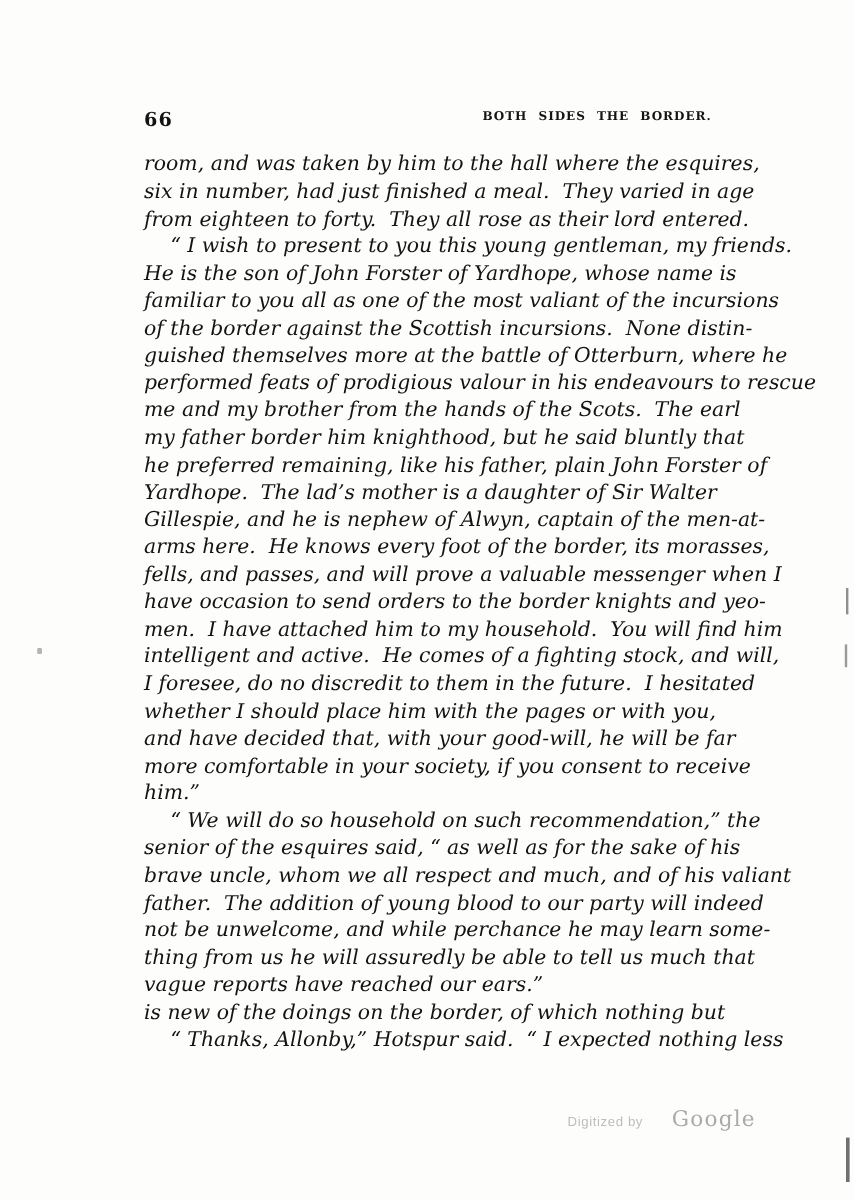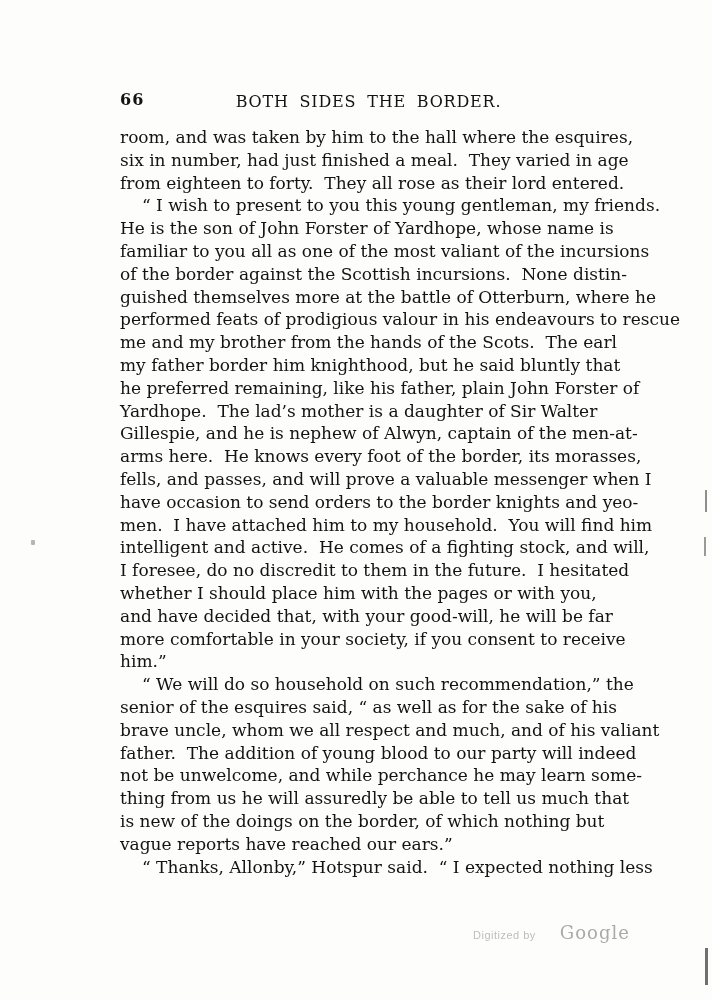--- a/index.html
+++ b/index.html
@@ -29,43 +29,44 @@
     top: 0;
     font-size: 16px;
     font-weight: bold;
     letter-spacing: 1px;
   }
   .running-title {
     position: absolute;
     left: 0;
     top: 2px;
     width: 100%;
-    text-align: center;
+    text-align: right;
     padding-left: 24px;
     box-sizing: border-box;
-    font-size: 16px;
-    font-weight: normal;
+    font-size: 10px;
+    font-weight: bold;
     letter-spacing: 0.8px;
     word-spacing: 5px;
     white-space: nowrap;
   }
   .text-block {
     position: absolute;
     left: 120px;
     top: 126px;
     width: 473px;
   }
   .line {
     font-size: 17px;
     line-height: 22.8px;
     height: 22.8px;
     text-align: justify;
     text-align-last: justify;
     white-space: nowrap;
     font-weight: 500;
+    font-style: italic;
   }
   .line.end {
     text-align-last: left;
   }
   .line.indent {
     text-indent: 22px;
   }
   .watermark {
     position: absolute;
     left: 473px;
@@ -130,22 +131,22 @@
       <div class="line">whether I should place him with the pages or with you,</div>
       <div class="line">and have decided that, with your good-will, he will be far</div>
       <div class="line">more comfortable in your society, if you consent to receive</div>
       <div class="line end">him.”</div>
       <div class="line indent">“ We will do so household on such recommendation,” the</div>
       <div class="line">senior of the esquires said, “ as well as for the sake of his</div>
       <div class="line">brave uncle, whom we all respect and much, and of his valiant</div>
       <div class="line">father.&nbsp; The addition of young blood to our party will indeed</div>
       <div class="line">not be unwelcome, and while perchance he may learn some-</div>
       <div class="line">thing from us he will assuredly be able to tell us much that</div>
+      <div class="line end">vague reports have reached our ears.”</div>
       <div class="line">is new of the doings on the border, of which nothing but</div>
-      <div class="line end">vague reports have reached our ears.”</div>
       <div class="line indent end">“ Thanks, Allonby,” Hotspur said.&nbsp; “ I expected nothing less</div>
     </div>
 
   <div class="watermark">
     <span class="wm-prefix">Digitized by</span>
     <span class="wm-logo">Google</span>
   </div>
 
   <div class="artifact dash-1"></div>
   <div class="artifact dash-2"></div>

